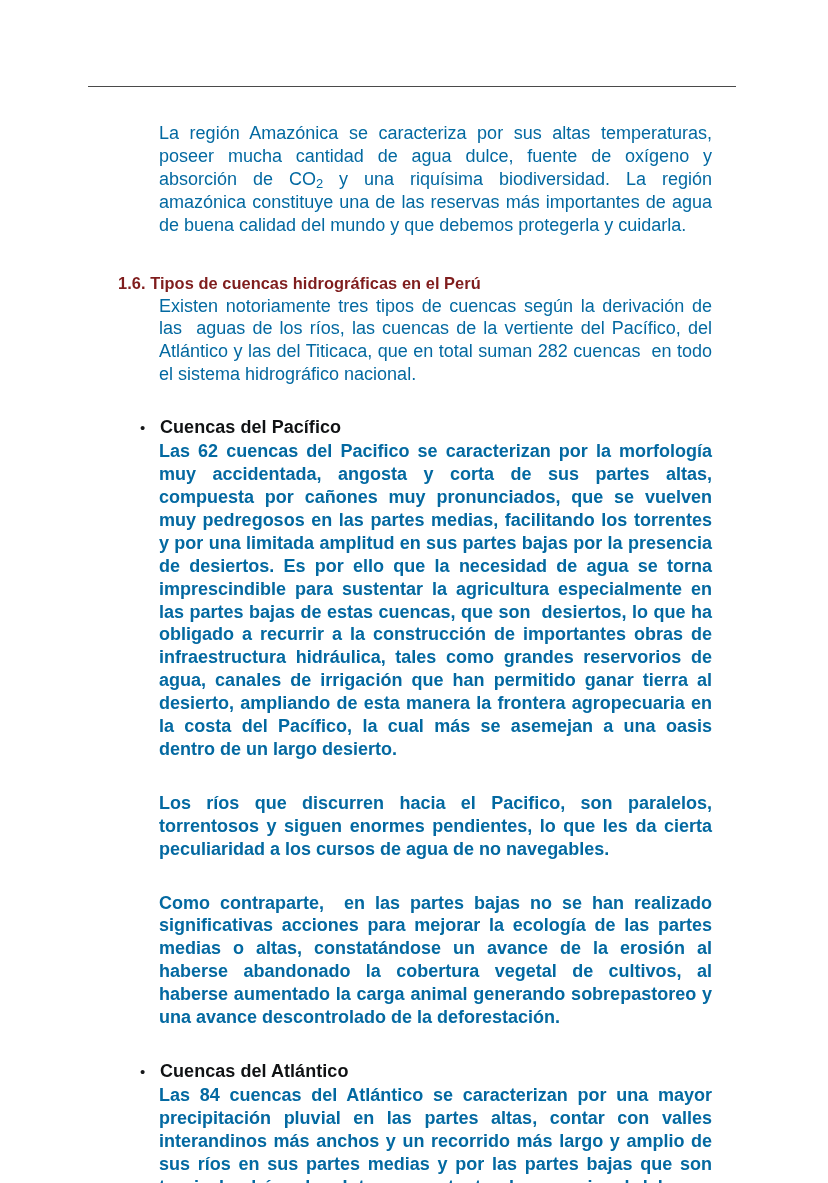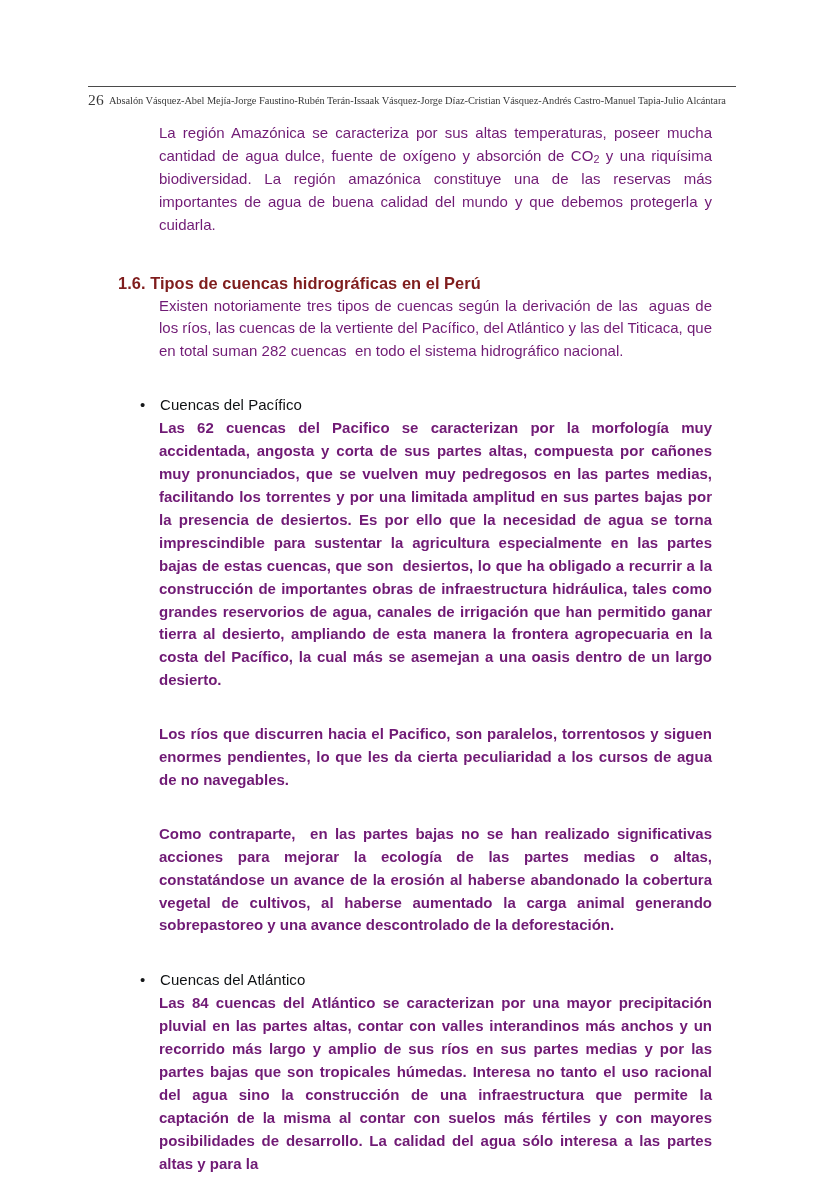--- a/index.html
+++ b/index.html
@@ -57,25 +57,25 @@
   
   .content {
     position: absolute;
     left: 112px;
     top: 122px;
     width: 600px;
   }
 
   p.para {
     margin: 0;
-    font-size: 15px;
+    font-size: 18px;
     line-height: 22.9px;
     text-align: justify;
     text-justify: inter-word;
-    color: #701a75;
+    color: #0369a1;
     white-space: pre-wrap;
   }
 
   .indent-block {
     margin-left: 47px;
     width: 553px;
   }
 
   .p-amazonia { margin-top: 0; }
 
@@ -104,22 +104,22 @@
   }
   .bullet-dot {
     width: 20px;
     flex: 0 0 20px;
     font-size: 15px;
     line-height: 23px;
     color: #16181a;
     text-align: left;
   }
   .bullet-title {
-    font-size: 15px;
-    font-weight: normal;
+    font-size: 18px;
+    font-weight: bold;
     line-height: 23px;
     color: #101214;
     letter-spacing: 0.05px;
   }
   .bullet-body {
     margin-left: 47px;
     width: 553px;
     margin-top: 1px;
     font-weight: bold;
   }
@@ -133,23 +133,20 @@
     line-height: 0;
   }
 </style>
 </head>
 <body>
 
 <div class="page">
 
   <div class="running-head">
     <div class="head-rule"></div>
-    <div class="head-line">
-      <span class="head-folio">26</span><span class="head-authors">Absalón Vásquez-Abel Mejía-Jorge Faustino-Rubén Terán-Issaak Vásquez-Jorge Díaz-Cristian Vásquez-Andrés Castro-Manuel Tapia-Julio Alcántara</span>
-    </div>
   </div>
 
   <div class="content">
 
     <div class="indent-block">
       <p class="para p-amazonia"><span>La región Amazónica se caracteriza por sus altas temperaturas, poseer mucha cantidad de agua dulce, fuente de oxígeno y absorción de CO</span><sub>2</sub><span> y una riquísima biodiversidad. La región amazónica constituye una de las reservas más importantes de agua de buena calidad del mundo y que debemos protegerla y cuidarla.</span></p>
     </div>
 
     <div class="heading-wrap">
       <h2 class="section-heading">1.6. Tipos de cuencas hidrográficas en el Perú</h2>

